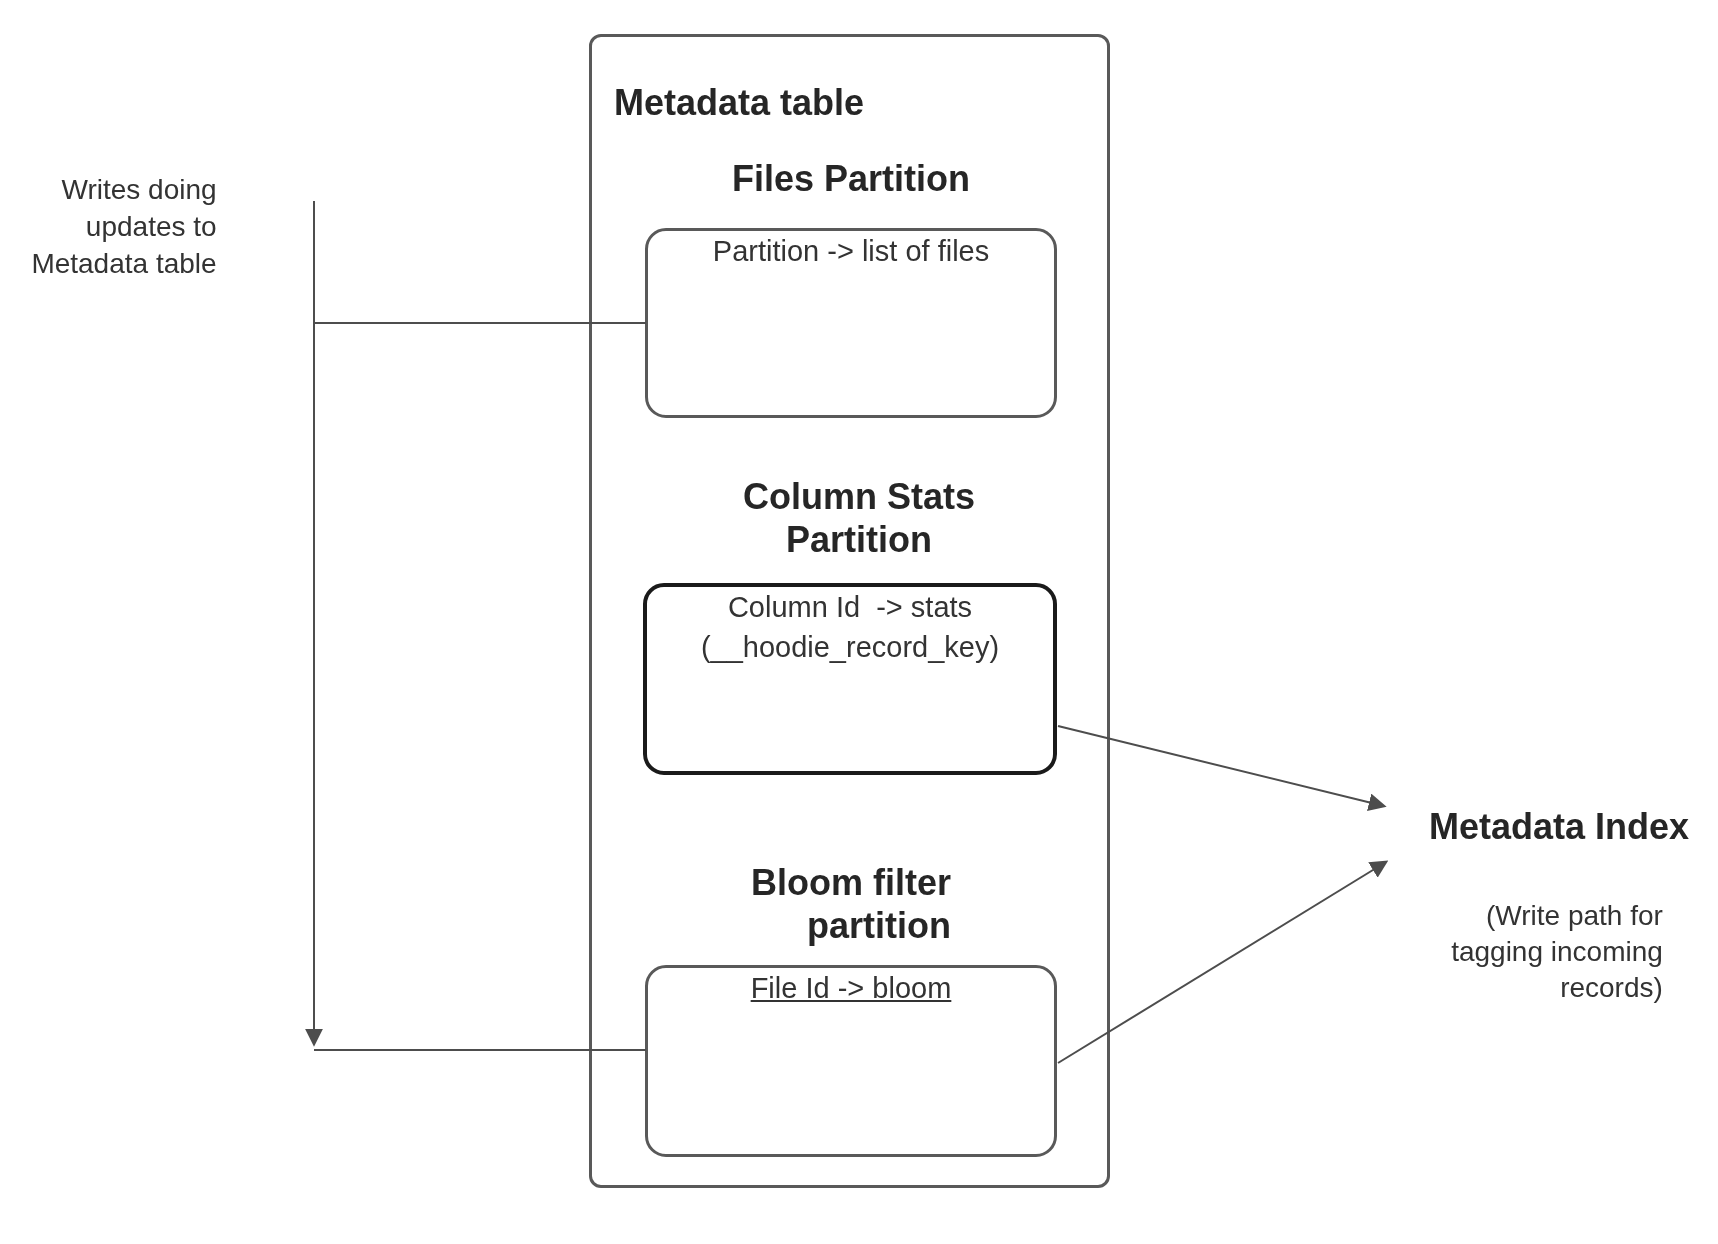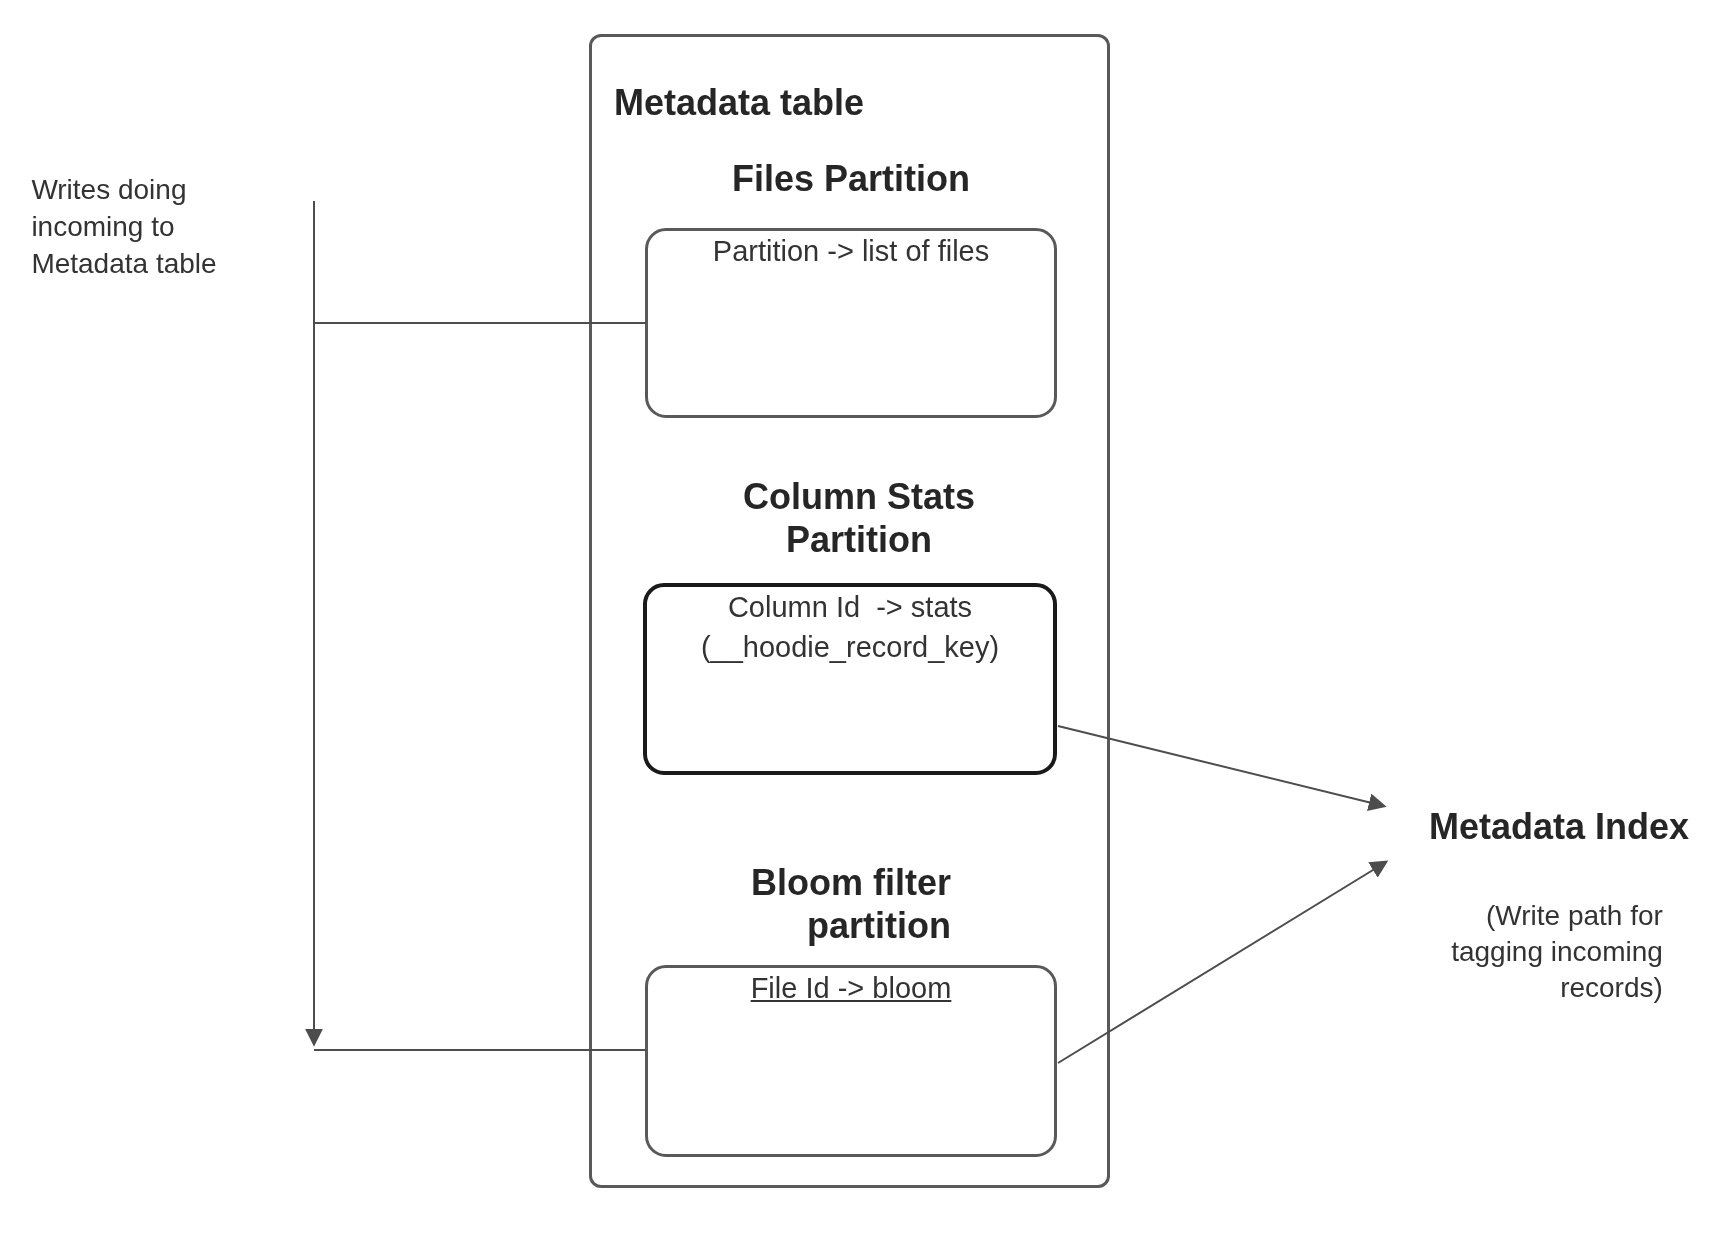--- a/index.html
+++ b/index.html
@@ -68,21 +68,21 @@
   }
   .heading-files { top: 157px; }
   .heading-stats { top: 475px; margin-left: 8px; }
   .heading-bloom { top: 861px; text-align: right; }
   .left-note {
     position: absolute;
     left: 124px; top: 171px;
     transform: translateX(-50%);
     font-size: 28px;
     line-height: 37px;
-    text-align: left;
+    text-align: right;
     color: var(--text, #333333);
     white-space: nowrap;
     z-index: 4;
   }
   .index-title {
     position: absolute;
     left: 1559px; top: 806px;
     transform: translateX(-50%);
     font-size: 36px;
     font-weight: bold;
@@ -116,21 +116,21 @@
     fill: var(--line, #4d4d4d);
   }
 </style>
 </head>
 <body>
 
 <div class="diagram">
 
   <div class="left-note">
     <div>Writes doing</div>
-    <div>incoming to</div>
+    <div>updates to</div>
     <div>Metadata table</div>
   </div>
 
   <div class="outer-box"></div>
   <div class="title">Metadata table</div>
 
   <div class="heading heading-files">
     <div>Files Partition</div>
   </div>
   <div class="inner-box box-files">

